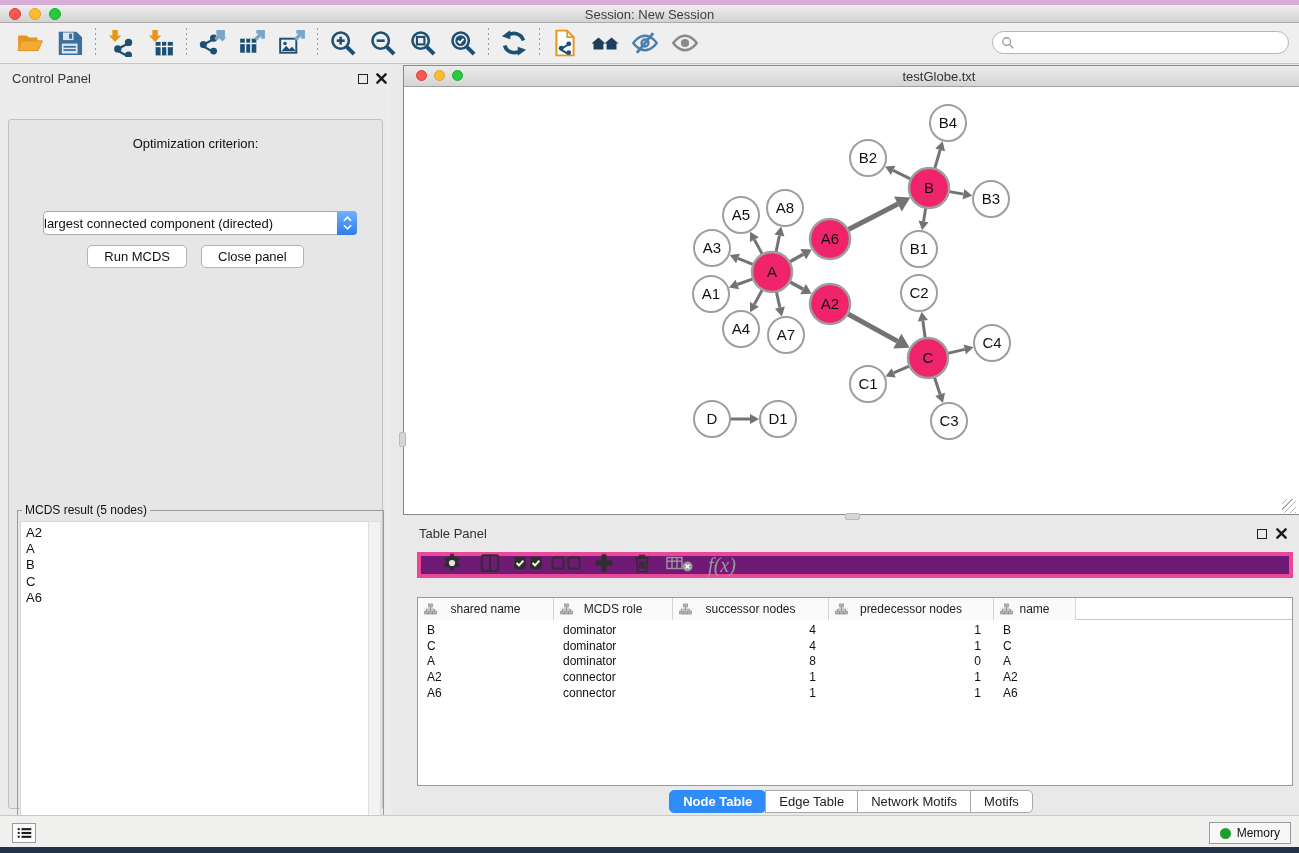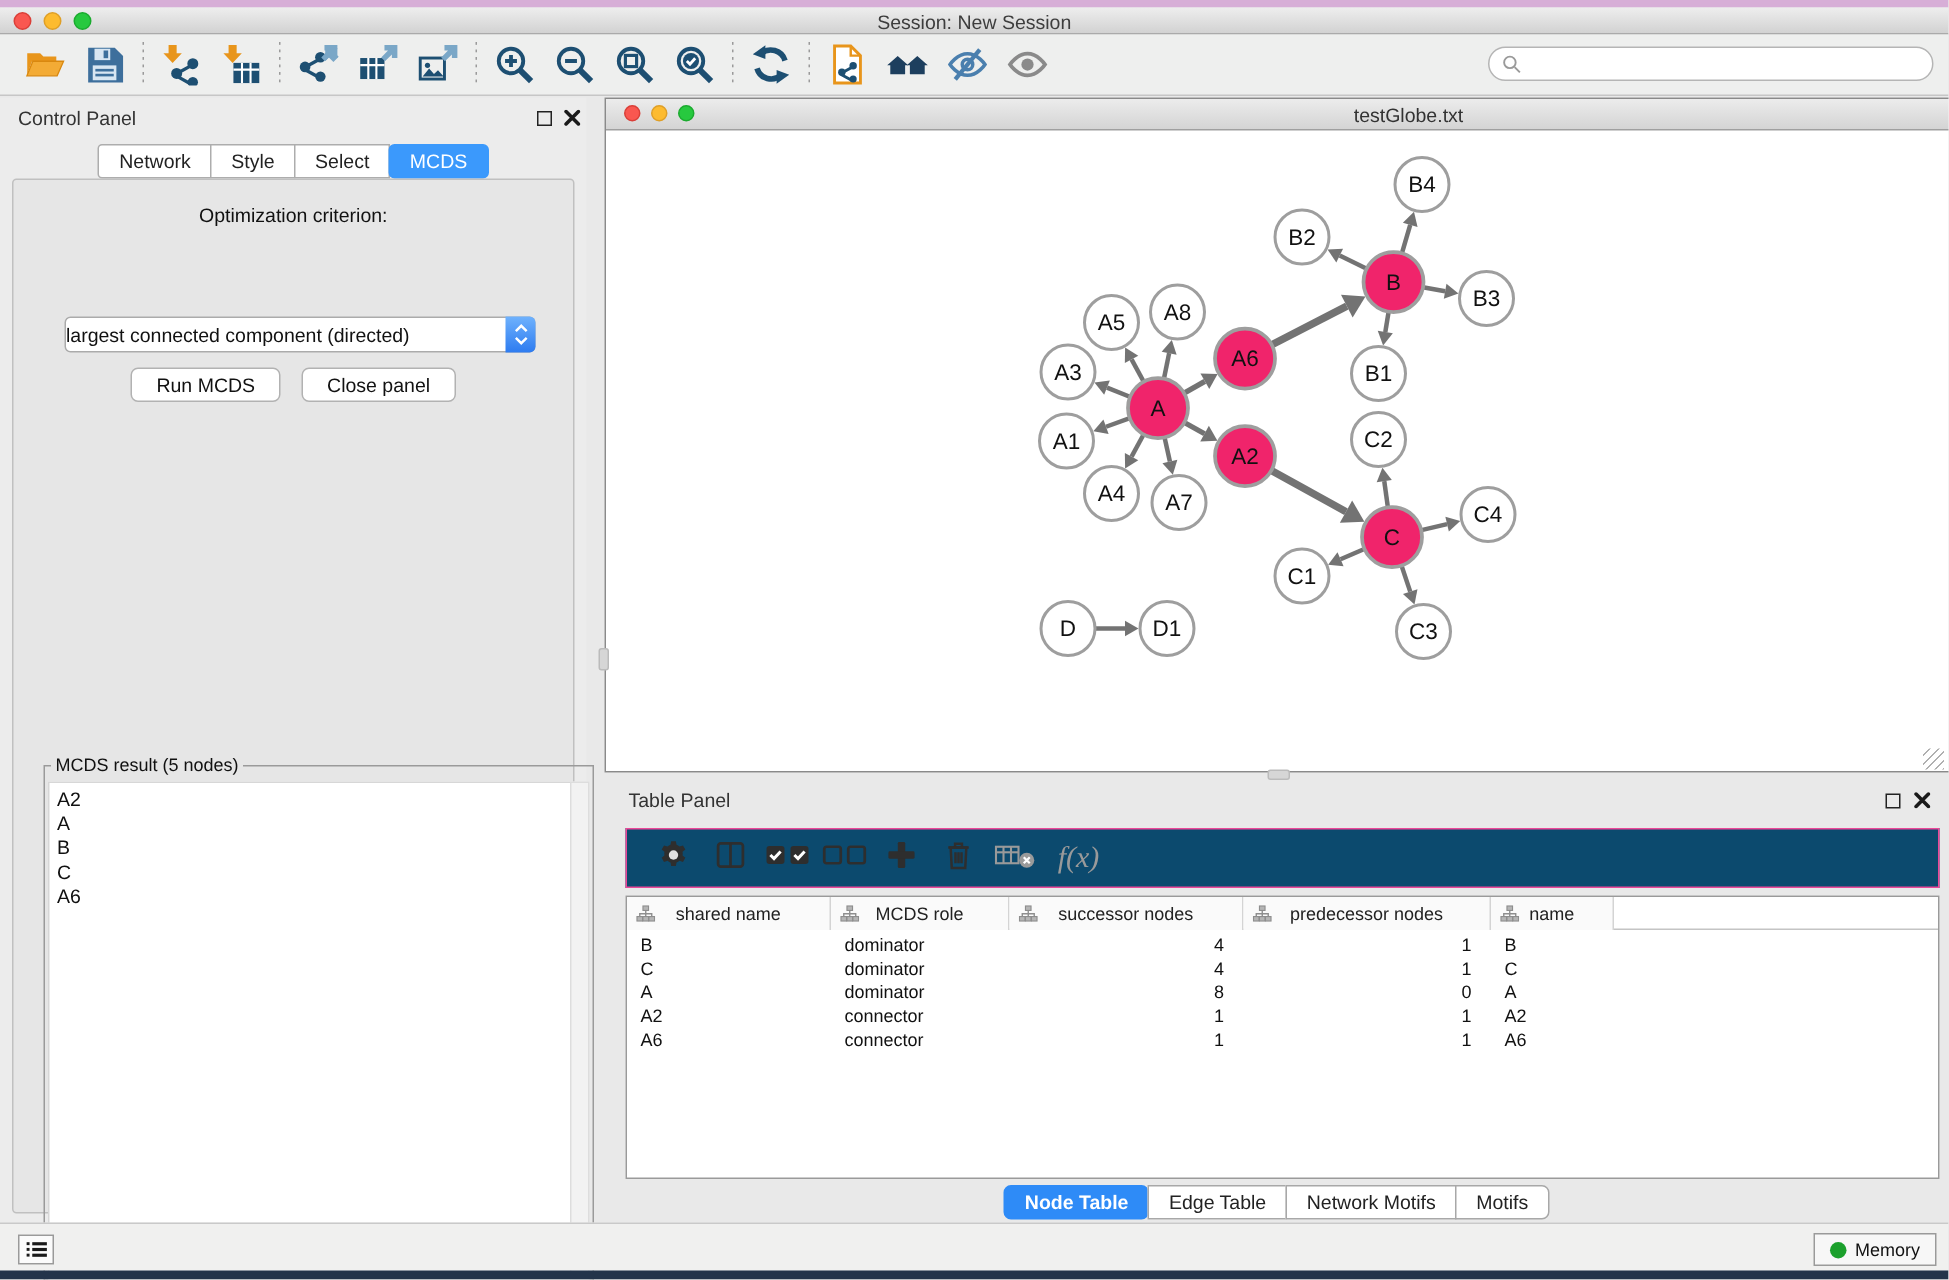--- a/index.html
+++ b/index.html
@@ -50,21 +50,21 @@
   .opt-label { text-align:center; margin-top:16px; font-size:13px; color:#111; }
   .dropdown { position:absolute; left:34px; top:91px; width:314px; height:24px; background:#fff;
     border:1px solid #ababab; border-radius:4px; display:flex; align-items:center; }
   .dropdown .val { flex:1; font-size:13px; color:#111; padding-left:0; white-space:nowrap; }
   .dd-stepper { width:20px; height:24px; margin:-1px -1px 0 0; border-radius:0 4px 4px 0;
     background:linear-gradient(#6fb2fd,#2d7bf0); display:flex; flex-direction:column; align-items:center; justify-content:center; gap:2px; }
   .dd-stepper svg { width:9px; height:6px; }
   .cp-buttons { position:absolute; left:0; top:125px; width:100%; display:flex; justify-content:center; gap:14px; }
   .cp-btn { background:#fff; border:1px solid #b2b2b2; border-radius:5px; font-size:13px; color:#111;
     padding:3px 16px; height:23px; }
-  .result-box { position:absolute; left:20px; top:383px; width:367px; height:351px; border:1px solid #9a9a9a; }
+  .result-box { position:absolute; left:8px; top:383px; width:367px; height:351px; border:1px solid #9a9a9a; }
   .result-box legend { font-size:12px; color:#111; margin-left:4px; padding:0 3px; }
   .result-list { position:absolute; left:2px; top:4px; width:349px; height:341px; background:#fff;
     border:1px solid #d7d7d7; font-size:13px; color:#111; padding:3px 0 0 5px; overflow:hidden; }
   .result-item { line-height:16.2px; }
   .result-scroll { position:absolute; right:2px; top:4px; width:13px; height:341px; background:#f2f2f2; border:1px solid #ddd; }
 
   
   .net-window { position:absolute; left:403px; top:65px; width:1072px; height:450px;
     border:1px solid #8a8a8a; background:#fff; }
   .net-titlebar { position:absolute; left:0; top:0; width:100%; height:21px;
@@ -74,22 +74,22 @@
   .net-title { position:absolute; left:0; right:0; top:3px; text-align:center; font-size:13px; color:#333; }
   .net-canvas { position:absolute; left:1px; top:22px; width:892px; height:426px; background:#fff; }
   .resize-grip { position:absolute; right:1px; bottom:1px; width:14px; height:14px;
     background:repeating-linear-gradient(135deg, transparent 0 3px, #b0b0b0 3px 4px); }
   .split-h { position:absolute; left:399px; top:432px; width:7px; height:15px; background:#d6d6d6; border:1px solid #bbb; border-radius:2px; }
   .split-v { position:absolute; left:845px; top:513px; width:15px; height:7px; background:#d6d6d6; border:1px solid #bbb; border-radius:2px; }
 
   
   .table-panel { position:absolute; left:403px; top:525px; width:896px; height:290px; background:#e9e9e9; }
   .tp-header { position:absolute; left:16px; top:1px; font-size:13px; color:#333; }
-  .tp-toolbar { position:absolute; left:14px; top:27px; width:876px; height:40px; background:#0c4a6e;
-    border:1px solid #ec4899; display:flex; align-items:center; padding-left:12px; gap:0; }
+  .tp-toolbar { position:absolute; left:14px; top:27px; width:876px; height:26px; background:#701a75;
+    border:4px solid #ec4899; display:flex; align-items:center; padding-left:12px; gap:0; }
   .tp-btn { width:38px; height:34px; display:flex; align-items:center; justify-content:center; }
   .tp-btn svg { width:22px; height:22px; }
   .tp-btn.wide svg { width:30px; height:20px; }
   .tp-btn.fx { width:46px; font-family:"Liberation Serif", serif; font-style:italic; font-size:20px; color:#9a9a9a; }
   .tbl { position:absolute; left:14px; top:72px; width:876px; height:189px; background:#fff; border:1px solid #9a9a9a; overflow:hidden; }
   .tbl-head { display:flex; height:22px; border-bottom:1px solid #c4c4c4; background:#fff; }
   .th { position:relative; height:22px; background:#fafafa; border-right:1px solid #d4d4d4;
     display:flex; align-items:center; justify-content:center; font-size:12px; color:#222; }
   .th .colicon { position:absolute; left:6px; top:5px; display:flex; }
   .th .colicon svg { width:13px; height:12px; }
@@ -332,26 +332,20 @@
   <div class="control-panel">
     <div class="cp-header">Control Panel</div>
     <div class="panel-ctl" style="left:356px;">
         <div class="float-box"></div>
       </div>
     <div class="panel-ctl" style="left:375px;">
       <svg viewBox="0 0 12 12" width="11" height="11">
           <path d="M1.5 1.5l9 9M10.5 1.5l-9 9" stroke="#1a1a1a" stroke-width="2.6" stroke-linecap="round"></path>
         </svg>
     </div>
-    <div class="cp-tabs" id="cp-tabs">
-        <div class="cp-tab">Network</div>
-        <div class="cp-tab">Style</div>
-        <div class="cp-tab">Select</div>
-        <div class="cp-tab active">MCDS</div>
-      </div>
     <div class="cp-content">
       <div class="opt-label">Optimization criterion:</div>
       <div class="dropdown">
         <span class="val">largest connected component (directed)</span>
         <span class="dd-stepper">
           <svg viewBox="0 0 10 6">
               <path d="M1 5L5 1l4 4" fill="none" stroke="#fff" stroke-width="1.8"></path>
             </svg>
           <svg viewBox="0 0 10 6">
               <path d="M1 1l4 4 4-4" fill="none" stroke="#fff" stroke-width="1.8"></path>

